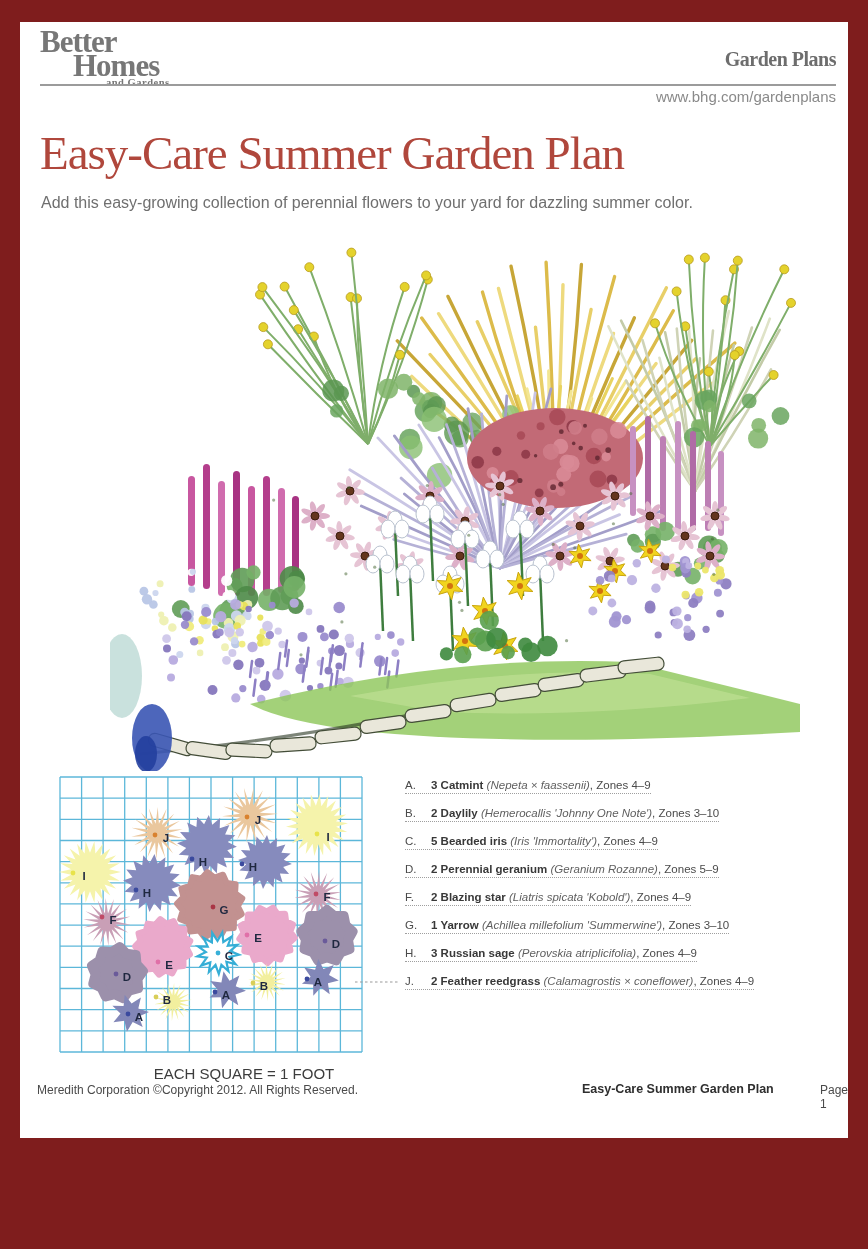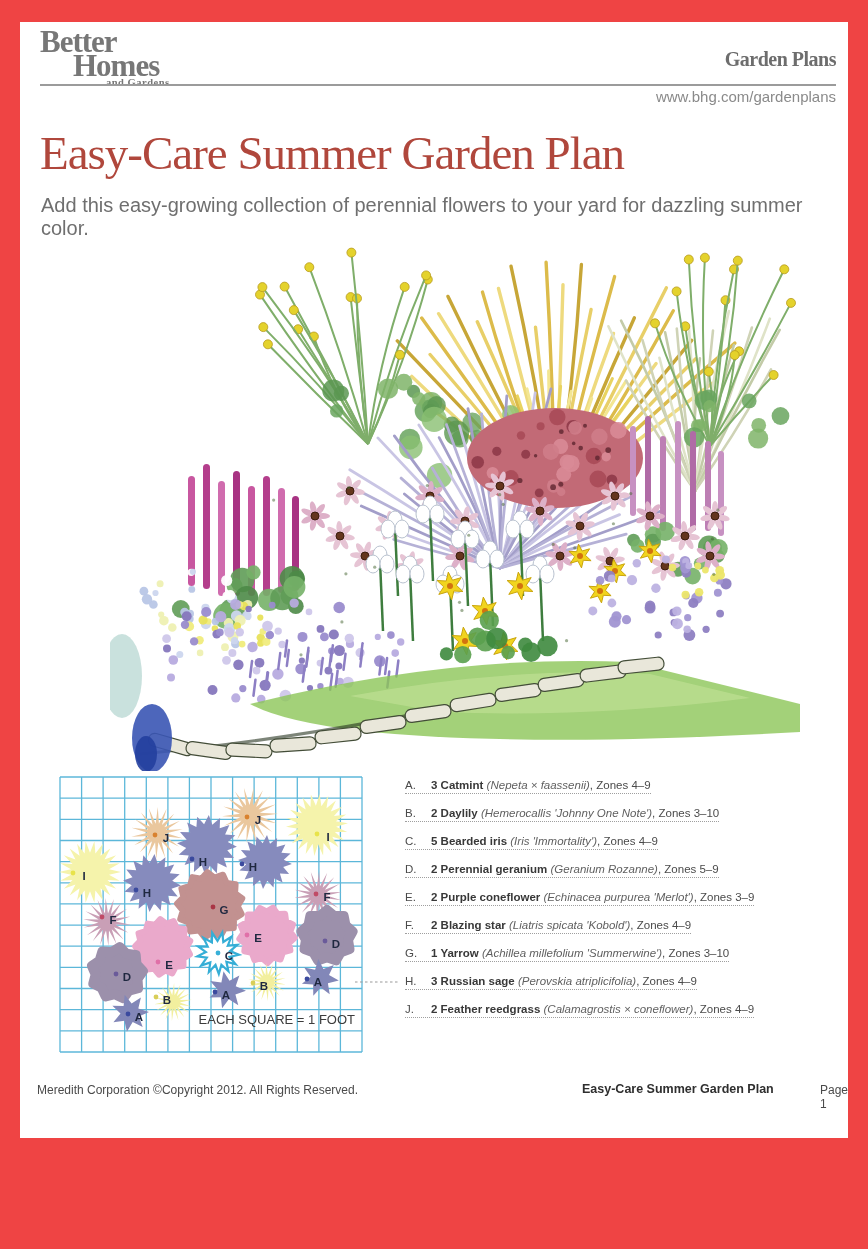--- a/index.html
+++ b/index.html
@@ -1,45 +1,45 @@
 <!DOCTYPE html>
 <html><head>
 <meta charset="utf-8">
 <style>
   html,body{margin:0;padding:0;background:#000;}
-  .canvas{position:relative;width:868px;height:1249px;background:#ef4444;overflow:hidden;
+  .canvas{position:relative;width:868px;height:1249px;background:#7f1d1d;overflow:hidden;
           font-family:"Liberation Sans",sans-serif;}
   .paper{position:absolute;left:20px;top:22px;width:828px;height:1116px;background:#ffffff;}
   .abs{position:absolute;}
 
   
   .logo{left:20px;top:4px;color:#777;font-family:"Liberation Serif",serif;font-weight:bold;line-height:1;}
   .logo .l1{font-size:31px;letter-spacing:-1px;}
   .logo .l2{font-size:31px;margin-left:33px;margin-top:-7px;letter-spacing:-1px;}
   .logo .l3{font-size:10.5px;margin-left:66px;margin-top:-3px;letter-spacing:.5px;}
   .rule{left:20px;top:62px;width:796px;height:2px;background:#9b9b9b;}
   .section-title{right:12px;top:26px;font-family:"Liberation Serif",serif;font-weight:bold;
                  font-size:20px;color:#6d6d6d;letter-spacing:-.5px;}
   .site-url{right:12px;top:66px;font-size:15px;color:#8a8a8a;}
 
   .doc-title{left:20px;top:104px;font-family:"Liberation Serif",serif;color:#b0473c;
              font-size:47px;letter-spacing:-1px;white-space:nowrap;}
-  .doc-subtitle{left:21px;top:172px;font-size:20px;color:#6f6f6f;}
+  .doc-subtitle{left:21px;top:172px;font-size:16px;color:#6f6f6f;}
 
   
   .legend{left:385px;top:757px;width:443px;}
   .legend-row{height:28px;font-size:11.5px;color:#4a4a4a;}
   .legend-row .wrap{display:inline-block;border-bottom:1px dotted #9f9f9f;padding-bottom:2px;white-space:nowrap;}
   .legend-letter{display:inline-block;width:26px;}
   .legend-name{font-weight:bold;color:#383838;}
   .legend-latin{font-style:italic;color:#5f5f5f;}
   .legend-zones{color:#4a4a4a;}
 
   
-  .caption{left:113px;top:990px;width:222px;text-align:right;font-size:13px;color:#3c3c3c;}
+  .caption{left:113px;top:1043px;width:222px;text-align:center;font-size:15px;color:#3c3c3c;}
   .copyright{left:17px;top:1061px;font-size:12px;color:#4a4a4a;}
   .footer-title{left:562px;top:1060px;font-size:12.5px;font-weight:bold;color:#2f2f2f;}
   .footer-page{left:800px;top:1061px;font-size:12px;color:#4a4a4a;}
 </style>
 </head>
 <body>
 
 <div class="canvas">
   <div class="paper">
 
@@ -853,21 +853,20 @@
         <text x="171" y="229" text-anchor="middle" font-family="&quot;Liberation Sans&quot;,sans-serif" font-size="11.5" font-weight="bold" fill="#1f2840">A</text>
         <circle cx="73" cy="244" r="2.4" fill="#3b4a9e"></circle>
         <text x="84" y="251" text-anchor="middle" font-family="&quot;Liberation Sans&quot;,sans-serif" font-size="11.5" font-weight="bold" fill="#1f2840">A</text>
       </svg>
 
     <div class="abs legend" id="legend">
         <div class="legend-row"><span class="wrap"><span class="legend-letter">A.</span><span class="legend-name">3 Catmint</span> <span class="legend-latin">(Nepeta × faassenii)</span><span class="legend-zones">, Zones 4–9</span></span></div>
         <div class="legend-row"><span class="wrap"><span class="legend-letter">B.</span><span class="legend-name">2 Daylily</span> <span class="legend-latin">(Hemerocallis 'Johnny One Note')</span><span class="legend-zones">, Zones 3–10</span></span></div>
         <div class="legend-row"><span class="wrap"><span class="legend-letter">C.</span><span class="legend-name">5 Bearded iris</span> <span class="legend-latin">(Iris 'Immortality')</span><span class="legend-zones">, Zones 4–9</span></span></div>
         <div class="legend-row"><span class="wrap"><span class="legend-letter">D.</span><span class="legend-name">2 Perennial geranium</span> <span class="legend-latin">(Geranium Rozanne)</span><span class="legend-zones">, Zones 5–9</span></span></div>
-        <div class="legend-row"><span class="wrap"><span class="legend-letter">E.</span><span class="legend-name">2 Purple coneflower</span> <span class="legend-latin">(Echinacea purpurea 'Merlot')</span><span class="legend-zones">, Zones 3–9</span></span></div>
         <div class="legend-row"><span class="wrap"><span class="legend-letter">F.</span><span class="legend-name">2 Blazing star</span> <span class="legend-latin">(Liatris spicata 'Kobold')</span><span class="legend-zones">, Zones 4–9</span></span></div>
         <div class="legend-row"><span class="wrap"><span class="legend-letter">G.</span><span class="legend-name">1 Yarrow</span> <span class="legend-latin">(Achillea millefolium 'Summerwine')</span><span class="legend-zones">, Zones 3–10</span></span></div>
         <div class="legend-row"><span class="wrap"><span class="legend-letter">H.</span><span class="legend-name">3 Russian sage</span> <span class="legend-latin">(Perovskia atriplicifolia)</span><span class="legend-zones">, Zones 4–9</span></span></div>
         <div class="legend-row"><span class="wrap"><span class="legend-letter">J.</span><span class="legend-name">2 Feather reedgrass</span> <span class="legend-latin">(Calamagrostis × coneflower)</span><span class="legend-zones">, Zones 4–9</span></span></div>
       </div>
 
     <div class="abs caption">EACH SQUARE = 1 FOOT</div>
     <div class="abs copyright">Meredith Corporation ©Copyright 2012. All Rights Reserved.</div>
     <div class="abs footer-title">Easy-Care Summer Garden Plan</div>
     <div class="abs footer-page">Page 1</div>

